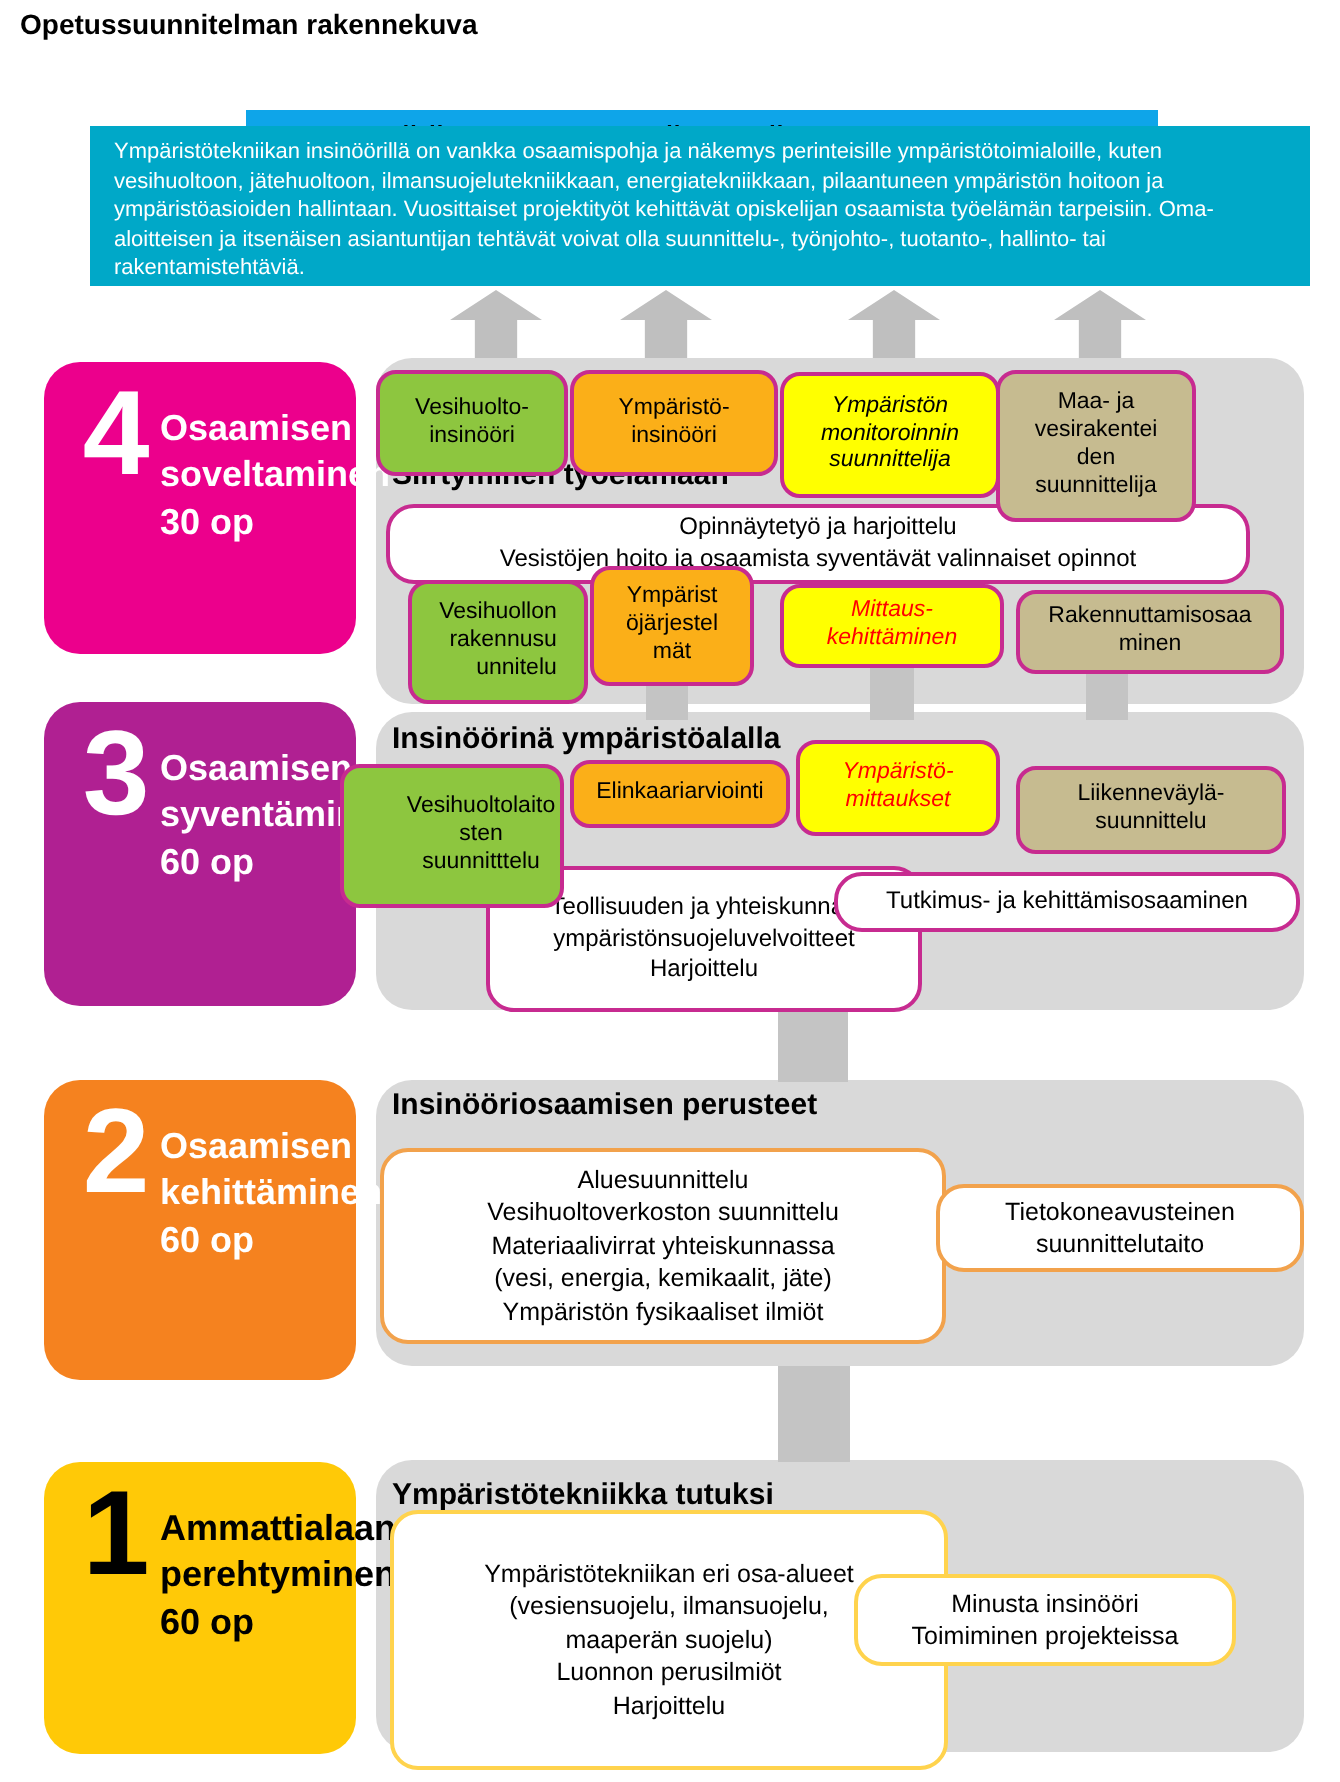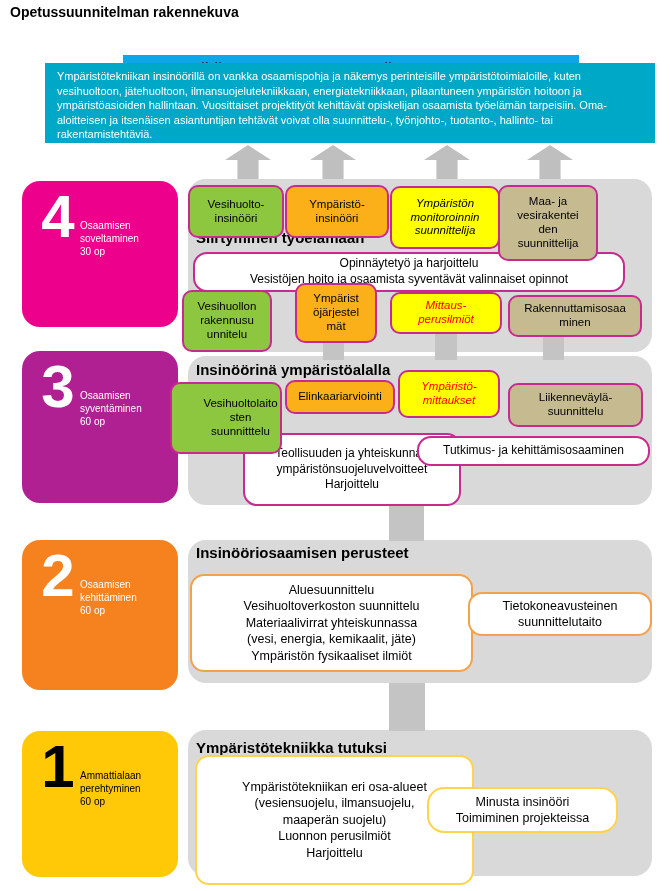--- a/index.html
+++ b/index.html
@@ -15,21 +15,21 @@
     padding:6px 10px 6px 12px;text-align:left;}
 
   .arrow{background:#BFBFBF;
     clip-path:polygon(50% 0%,100% 44%,73% 44%,73% 100%,27% 100%,27% 44%,0% 44%);}
   .stub{background:#C4C4C4;z-index:2;}
 
   .panel{background:#D9D9D9;border-radius:18px;z-index:1;}
   .level-block{border-radius:18px;z-index:1;}
   .level-number{position:absolute;left:8px;top:4px;width:56px;font-size:60px;font-weight:bold;
     line-height:1.05;text-align:center;}
-  .level-label{position:absolute;left:58px;top:38px;font-size:10px;font-weight:normal;
+  .level-label{position:absolute;left:58px;top:22px;font-size:18px;font-weight:bold;
     line-height:1.3;white-space:pre-line;}
 
   .section-heading{font-size:15px;font-weight:bold;z-index:3;}
 
   .cbox{border:2px solid #C72B90;border-radius:10px;display:flex;align-items:center;
     justify-content:center;text-align:center;font-size:11.5px;line-height:1.2;
     white-space:pre-line;padding:2px 3px;z-index:4;}
   .green{background:#8DC63F;}
   .obox{background:#FBAF18;}
   .ybox{background:#FFFF00;font-style:italic;}
@@ -103,28 +103,28 @@
   <div class="abs cbox tanbox" style="left:498px;top:185px;width:100px;height:76px;">Maa- ja
 vesirakentei
 den
 suunnittelija</div>
 
   <div class="abs section-heading" style="left:196px;top:229px;">Siirtyminen työelämään</div>
 
   <div class="abs wbox border-magenta" style="left:193px;top:252px;width:432px;height:40px;">Opinnäytetyö ja harjoittelu
 Vesistöjen hoito ja osaamista syventävät valinnaiset opinnot</div>
 
-  <div class="abs cbox green" style="left:182px;top:290px;width:90px;height:62px;">Vesihuollon
+  <div class="abs cbox green" style="left:204px;top:290px;width:90px;height:62px;text-align:right;">Vesihuollon
 rakennusu
 unnitelu</div>
   <div class="abs cbox obox" style="left:295px;top:283px;width:82px;height:60px;">Ympärist
 öjärjestel
 mät</div>
   <div class="abs cbox ybox redtext" style="left:390px;top:292px;width:112px;height:42px;">Mittaus-
-perusilmiöt</div>
+kehittäminen</div>
   <div class="abs cbox tanbox" style="left:508px;top:295px;width:134px;height:42px;">Rakennuttamisosaa
 minen</div>
 
   <div class="abs section-heading" style="left:196px;top:361px;">Insinöörinä ympäristöalalla</div>
 
   <div class="abs wbox border-magenta" style="left:243px;top:433px;width:218px;height:73px;">Teollisuuden ja yhteiskunnan
 ympäristönsuojeluvelvoitteet
 Harjoittelu</div>
   <div class="abs wbox border-magenta" style="left:417px;top:436px;width:233px;height:30px;">Tutkimus- ja kehittämisosaaminen</div>
 
@@ -145,16 +145,16 @@
 Ympäristön fysikaaliset ilmiöt</div>
   <div class="abs wbox border-orange" style="left:468px;top:592px;width:184px;height:44px;font-size:12.5px;">Tietokoneavusteinen
 suunnittelutaito</div>
 
   <div class="abs section-heading" style="left:196px;top:739px;">Ympäristötekniikka tutuksi</div>
   <div class="abs wbox border-yellow" style="left:195px;top:755px;width:279px;height:130px;font-size:12.5px;">Ympäristötekniikan eri osa-alueet
 (vesiensuojelu, ilmansuojelu,
 maaperän suojelu)
 Luonnon perusilmiöt
 Harjoittelu</div>
-  <div class="abs wbox border-yellow" style="left:427px;top:787px;width:191px;height:46px;font-size:12.5px;border-radius:17px;">Minusta insinööri
+  <div class="abs wbox border-yellow" style="left:427px;top:787px;width:191px;height:46px;font-size:12.5px;">Minusta insinööri
 Toimiminen projekteissa</div>
 
 </div>
 
 </body></html>

